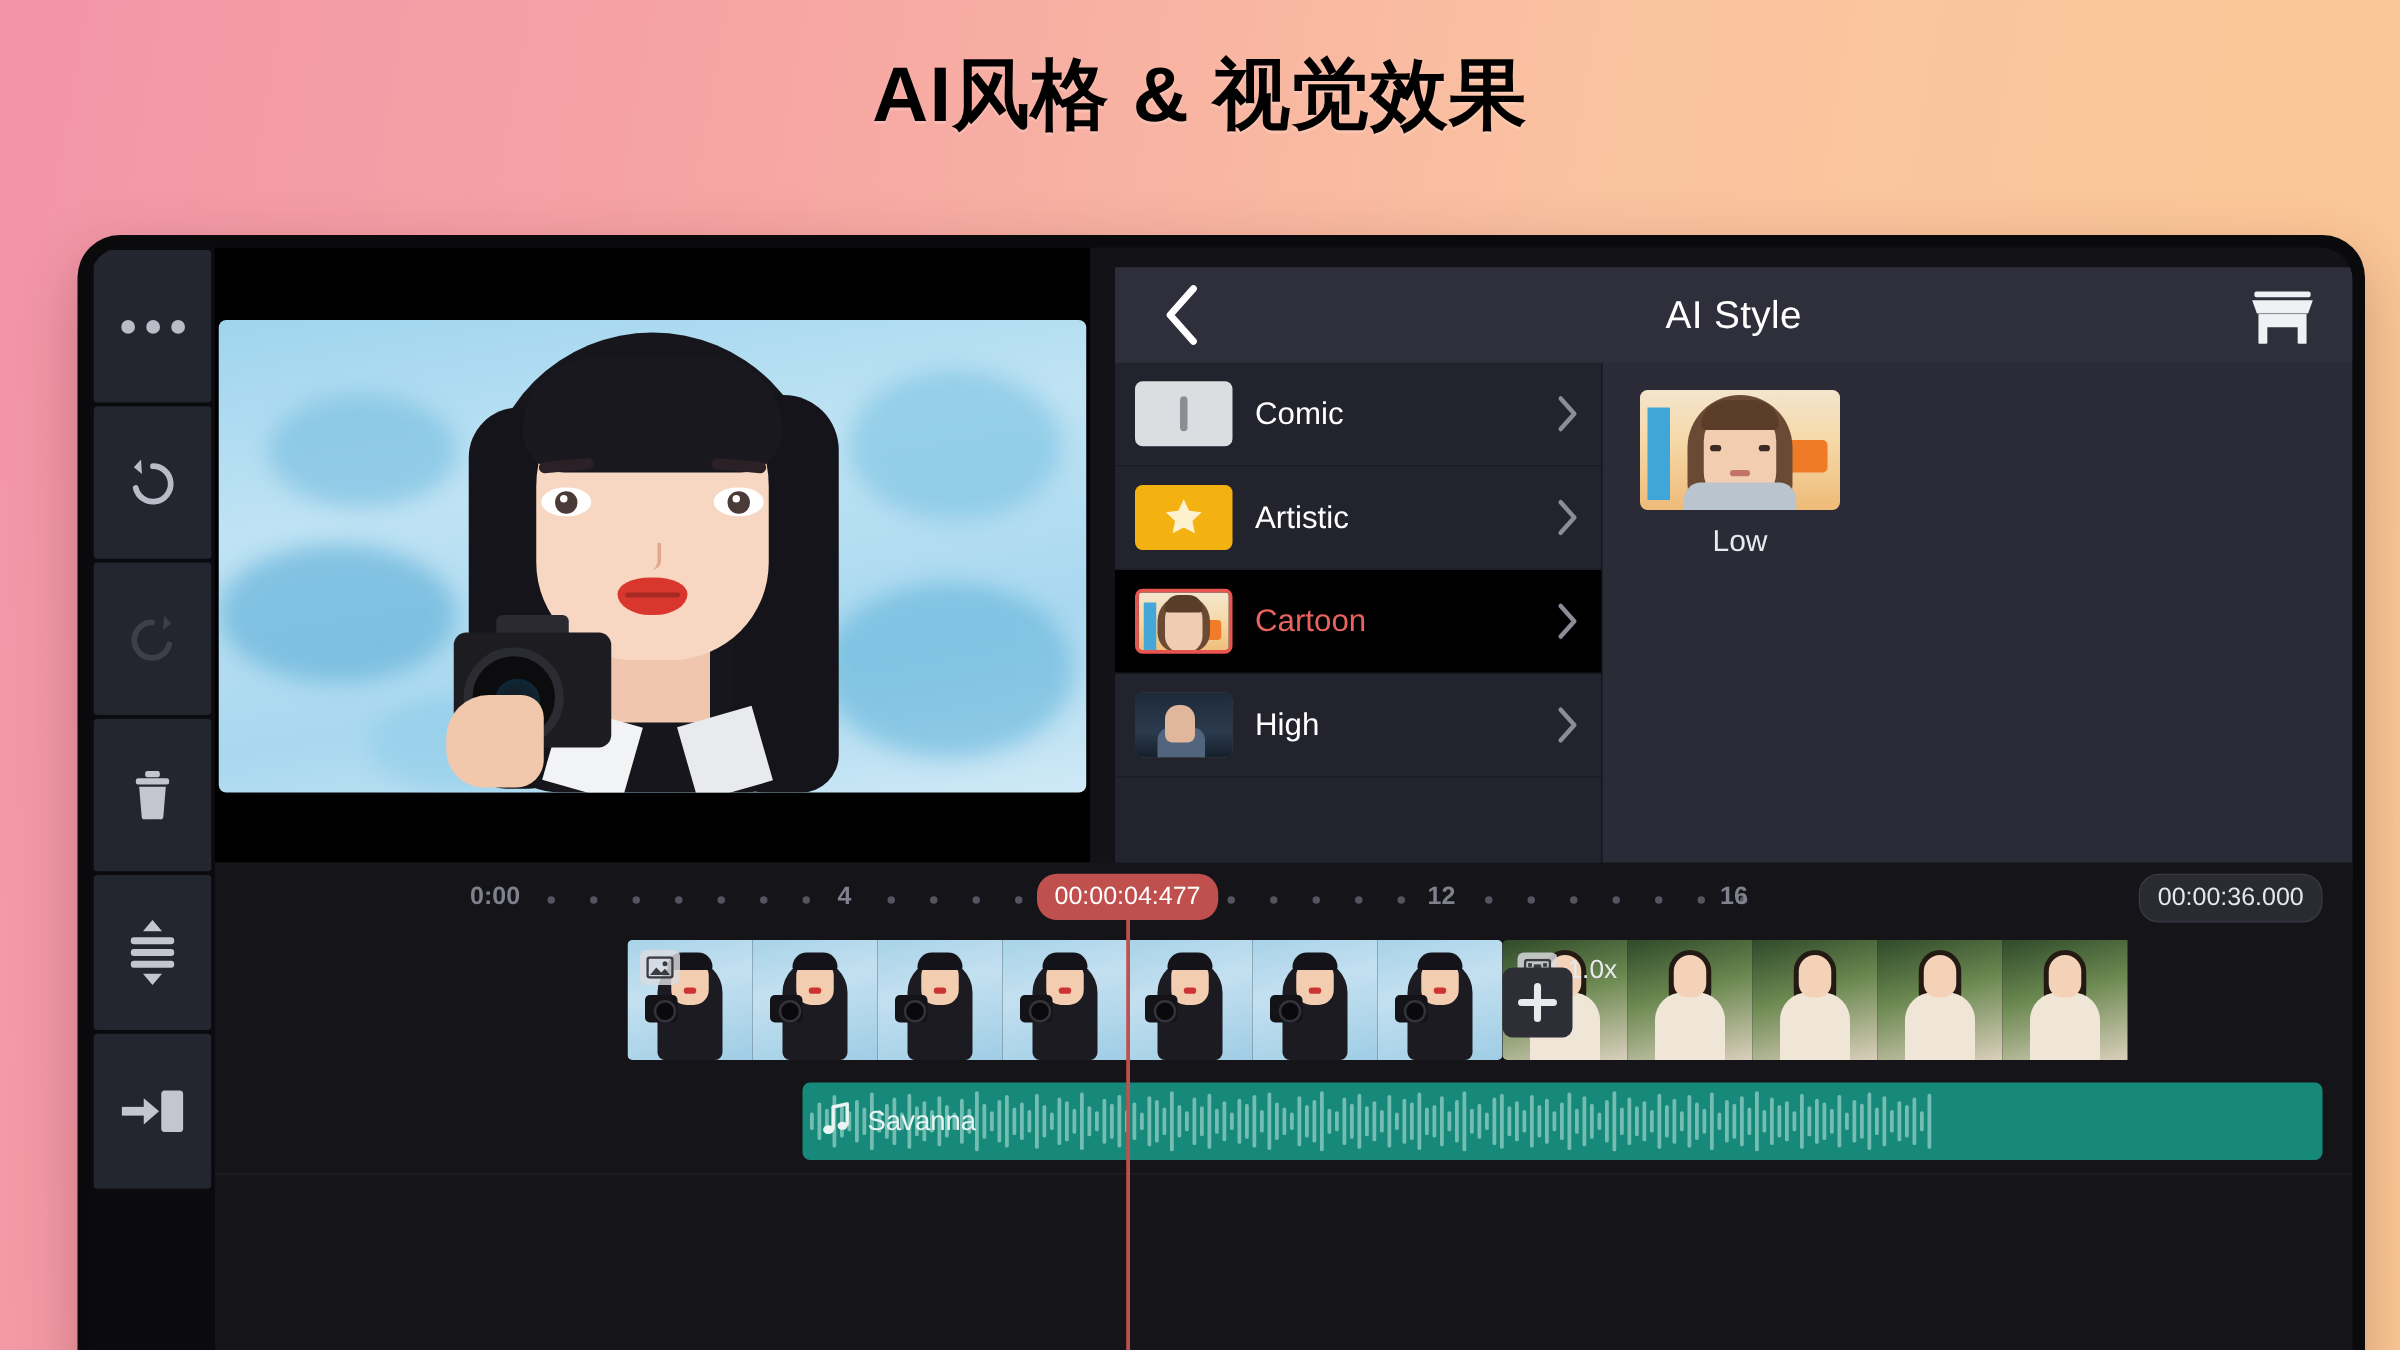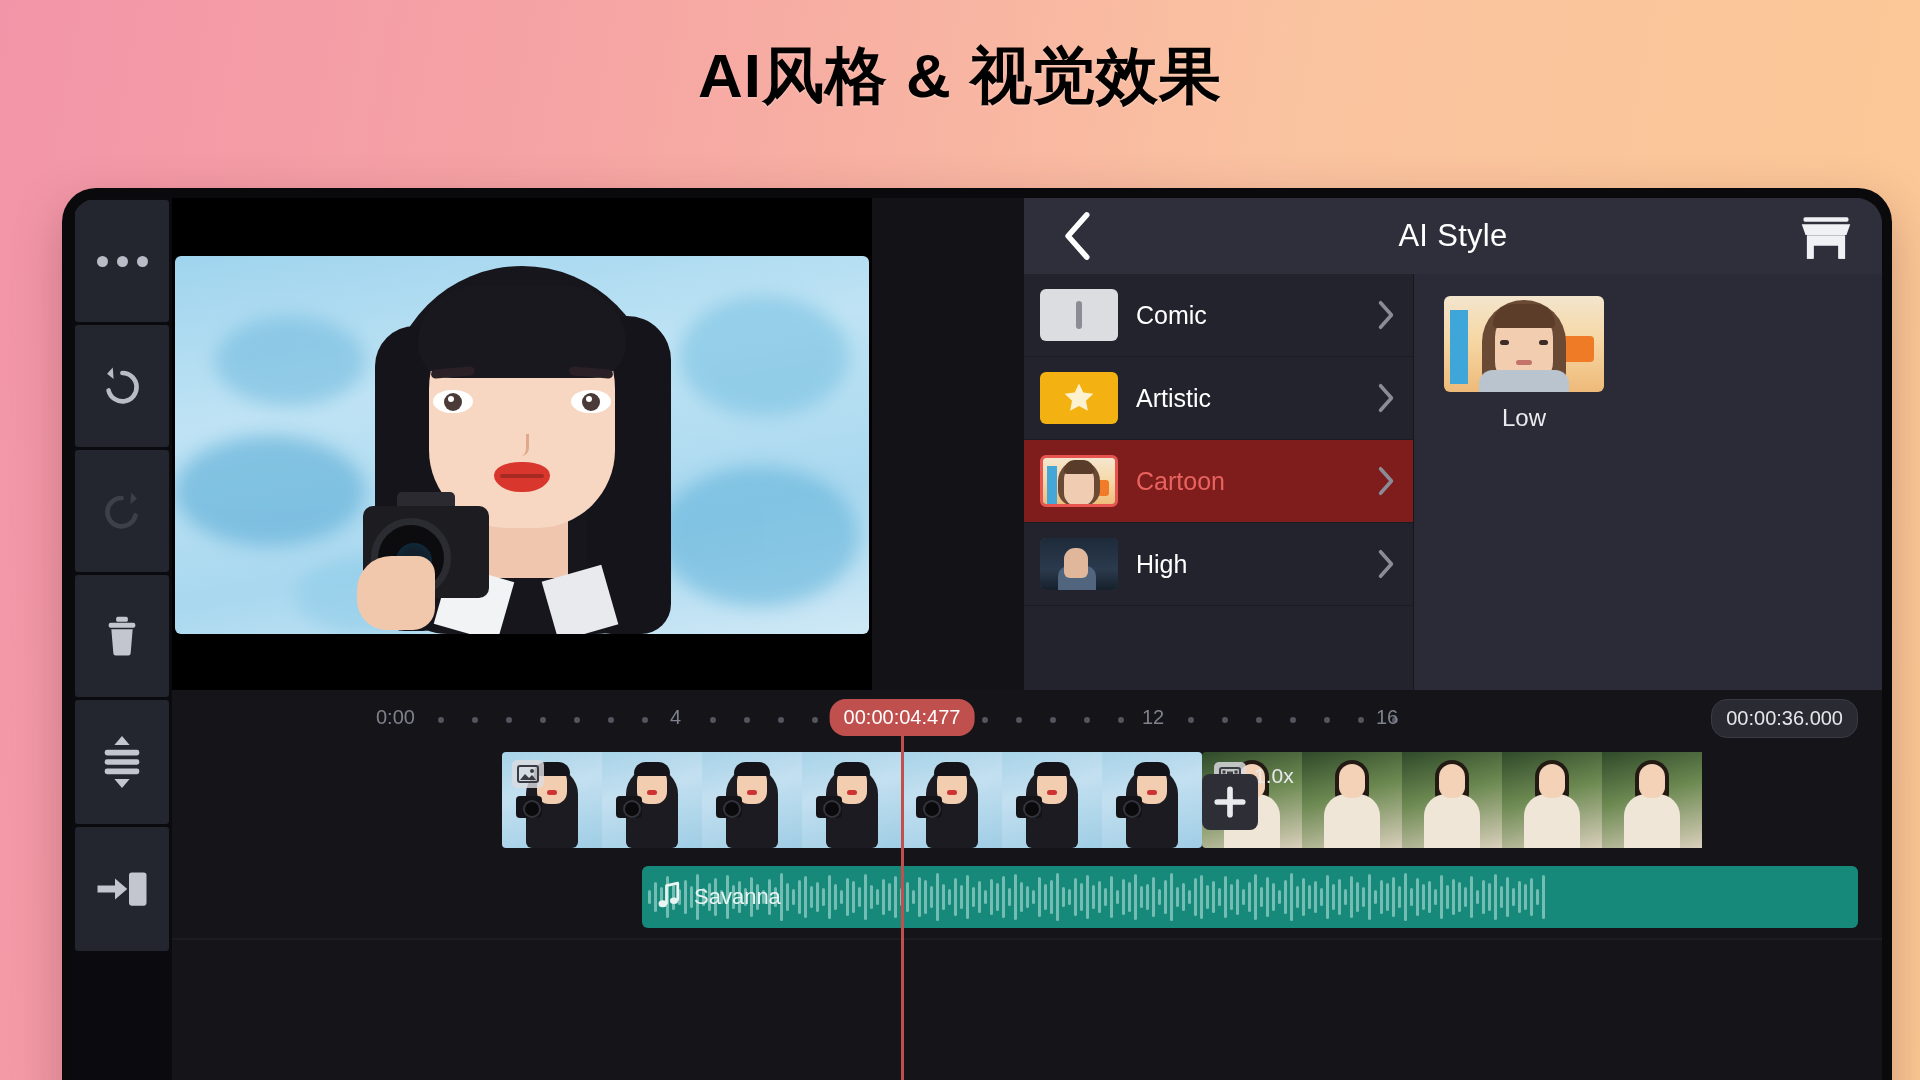--- a/index.html
+++ b/index.html
@@ -101,41 +101,41 @@
   .collar-l { position:absolute; left:84px; top:316px; width:66px; height:62px; background:#f2f3f5; transform: rotate(16deg); }
   .collar-r { position:absolute; right:76px; top:316px; width:62px; height:62px; background:#e8eaee; transform: rotate(-16deg); }
   .camera-body { position:absolute; left:6px; top:250px; width:126px; height:92px; background:#1d1d21; border-radius:10px; }
   .camera-top { position:absolute; left:40px; top:236px; width:58px; height:20px; background:#2a2a30; border-radius:5px 5px 0 0; }
   .camera-lens { position:absolute; left:14px; top:262px; width:80px; height:80px; border-radius:50%; background:#0c0c0f; border:7px solid #2b2b32; }
   .camera-lens::after{ content:''; position:absolute; left:18px; top:18px; width:36px; height:36px; border-radius:50%; background:#14202b; box-shadow: inset 0 0 9px #0a3048; }
   .hand { position:absolute; left:0px; top:300px; width:78px; height:74px; background:#f2c8ad; border-radius: 34px 18px 22px 30px; }
 
   
   .panel {
-    position: absolute; right: 0; top: 0; width: 858px; height: 492px;
+    position: absolute; right: 0; top: 16px; width: 990px; height: 492px;
     background: #2b2b38;
   }
   .panel-head {
     position: relative; height: 76px; background: #2f2f3c;
     display:flex; align-items:center;
   }
   .panel-back { position:absolute; left: 18px; top:0; height:76px; width:70px; display:flex; align-items:center; justify-content:center; }
   .panel-title {
     position:absolute; left:0; right:0; text-align:center;
     font-size: 31px; color:#fff; font-weight:500; letter-spacing:.3px;
   }
   .panel-store { position:absolute; right: 26px; top: 14px; width:60px; height:52px; display:flex; align-items:center; justify-content:center; }
   .panel-body { display:flex; height: 416px; }
 
   .style-list { width: 390px; background:#23232e; border-right:1px solid #15151d; }
   .style-row {
     height: 83px; display:flex; align-items:center; padding: 0 18px 0 16px; gap: 18px;
     border-bottom: 1px solid #1b1b24; position:relative;
   }
-  .style-row.selected { background:#7f1d1d; }
+  .style-row.selected { background:#000000; }
   .style-thumb {
     width: 78px; height: 52px; border-radius: 6px; flex: 0 0 auto;
     overflow:hidden; position:relative; background:#444;
   }
   .style-thumb.none { background:#dcdde1; display:flex; align-items:center; justify-content:center; }
   .style-thumb.none::after { content:''; width:6px; height:28px; background:#8b8d95; border-radius:3px; }
   .style-thumb.fav { background:#f3b211; display:flex; align-items:center; justify-content:center; }
   .style-thumb.sel-border { border: 3px solid #e8544f; }
   .style-label { flex:1; font-size: 25px; color:#fff; }
   .style-row.selected .style-label { color:#e8635e; }
@@ -181,21 +181,21 @@
     display:flex; align-items:center; justify-content:center;
   }
   .grid-caption { margin-top: 12px; text-align:center; font-size: 24px; color:#e9eaee; }
 
   
   .timeline {
     position:absolute; left:100px; right:0; top:492px; bottom:0;
     background:#141419;
   }
   .ruler { position:relative; height: 56px; }
-  .ruler-lbl { position:absolute; top:16px; font-size:20px; color:#7f818c; }
+  .ruler-lbl { position:absolute; top:16px; font-size:20px; color:#7f818c;font-weight:bold; }
   .tick { position:absolute; top:27px; width:6px; height:6px; border-radius:50%; background:#53555f; }
   .playhead-chip {
     position:absolute; top:9px; transform:translateX(-50%);
     background:#c0504d; color:#fff; font-size:20px;
     padding: 7px 14px; border-radius: 16px; white-space:nowrap;
   }
   .total-chip {
     position:absolute; top:9px; right:24px;
     background:#2a2a33; color:#e6e7ea; font-size:20px;
     padding: 7px 14px; border-radius: 16px; border:1px solid #3a3a45;

